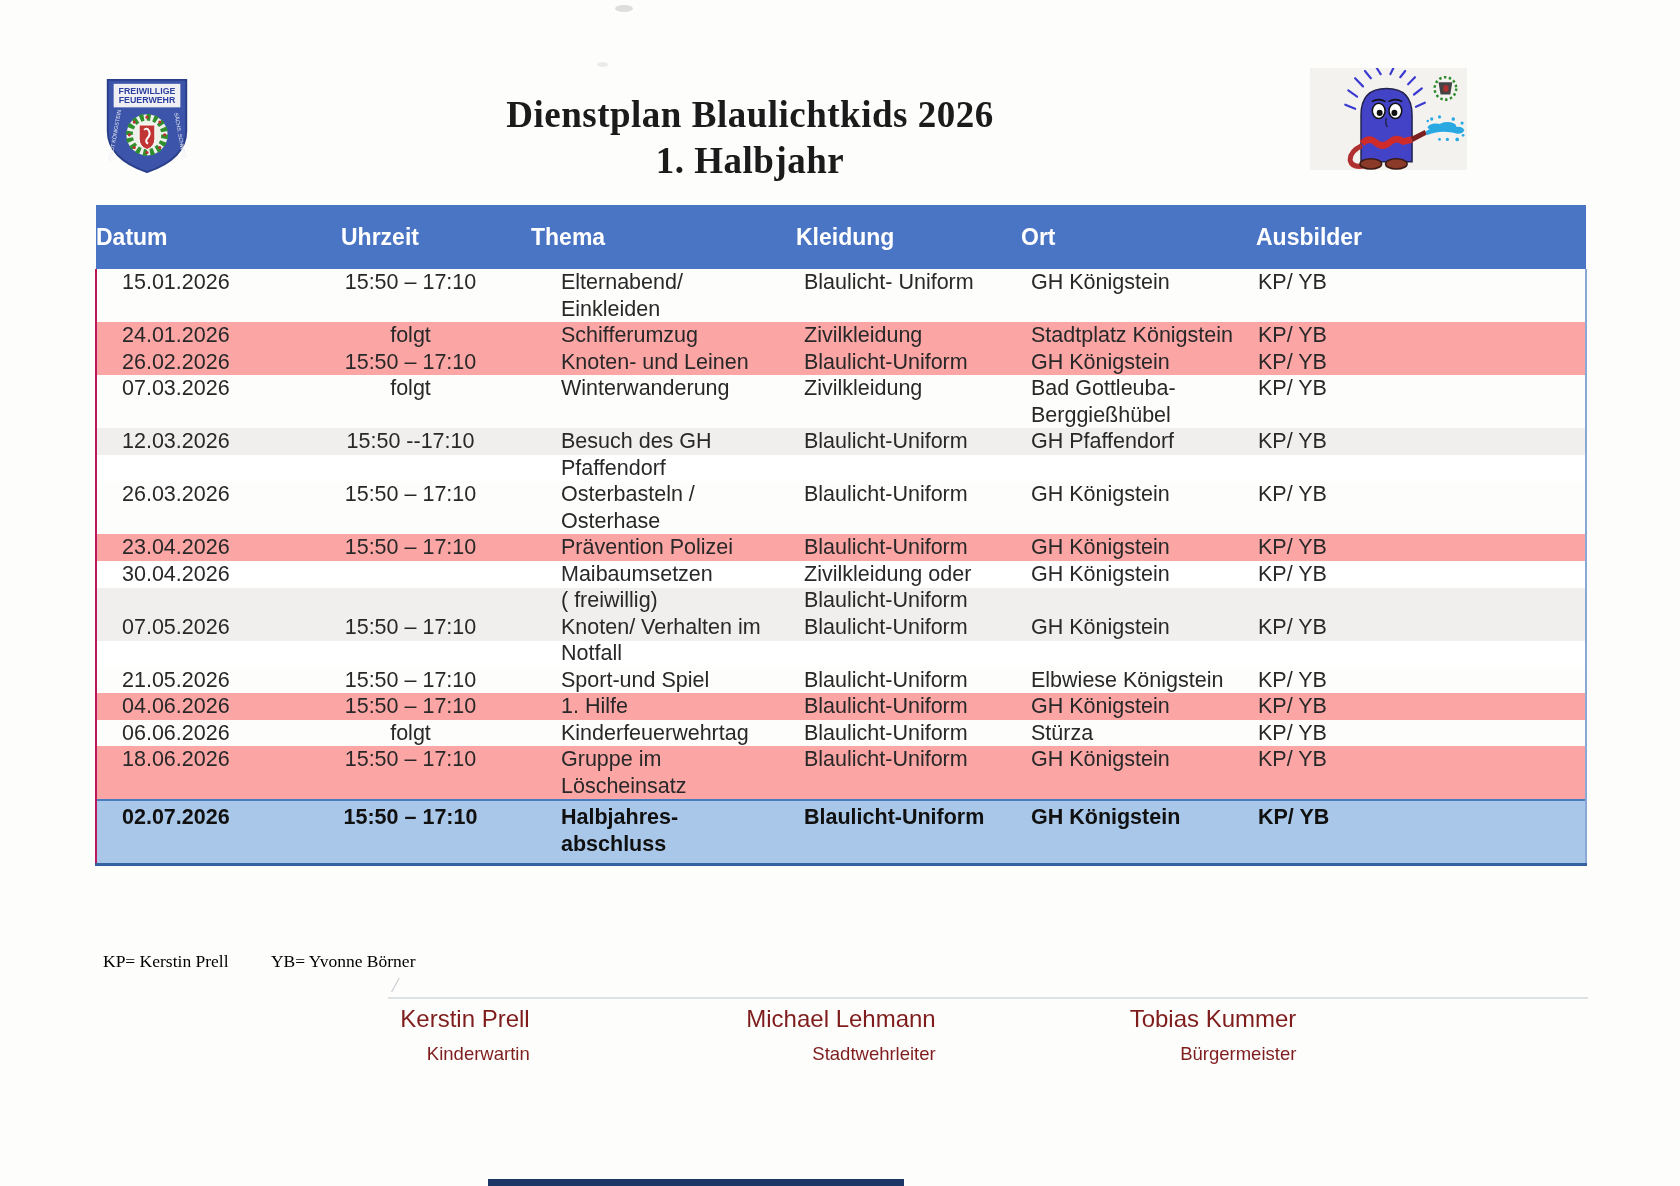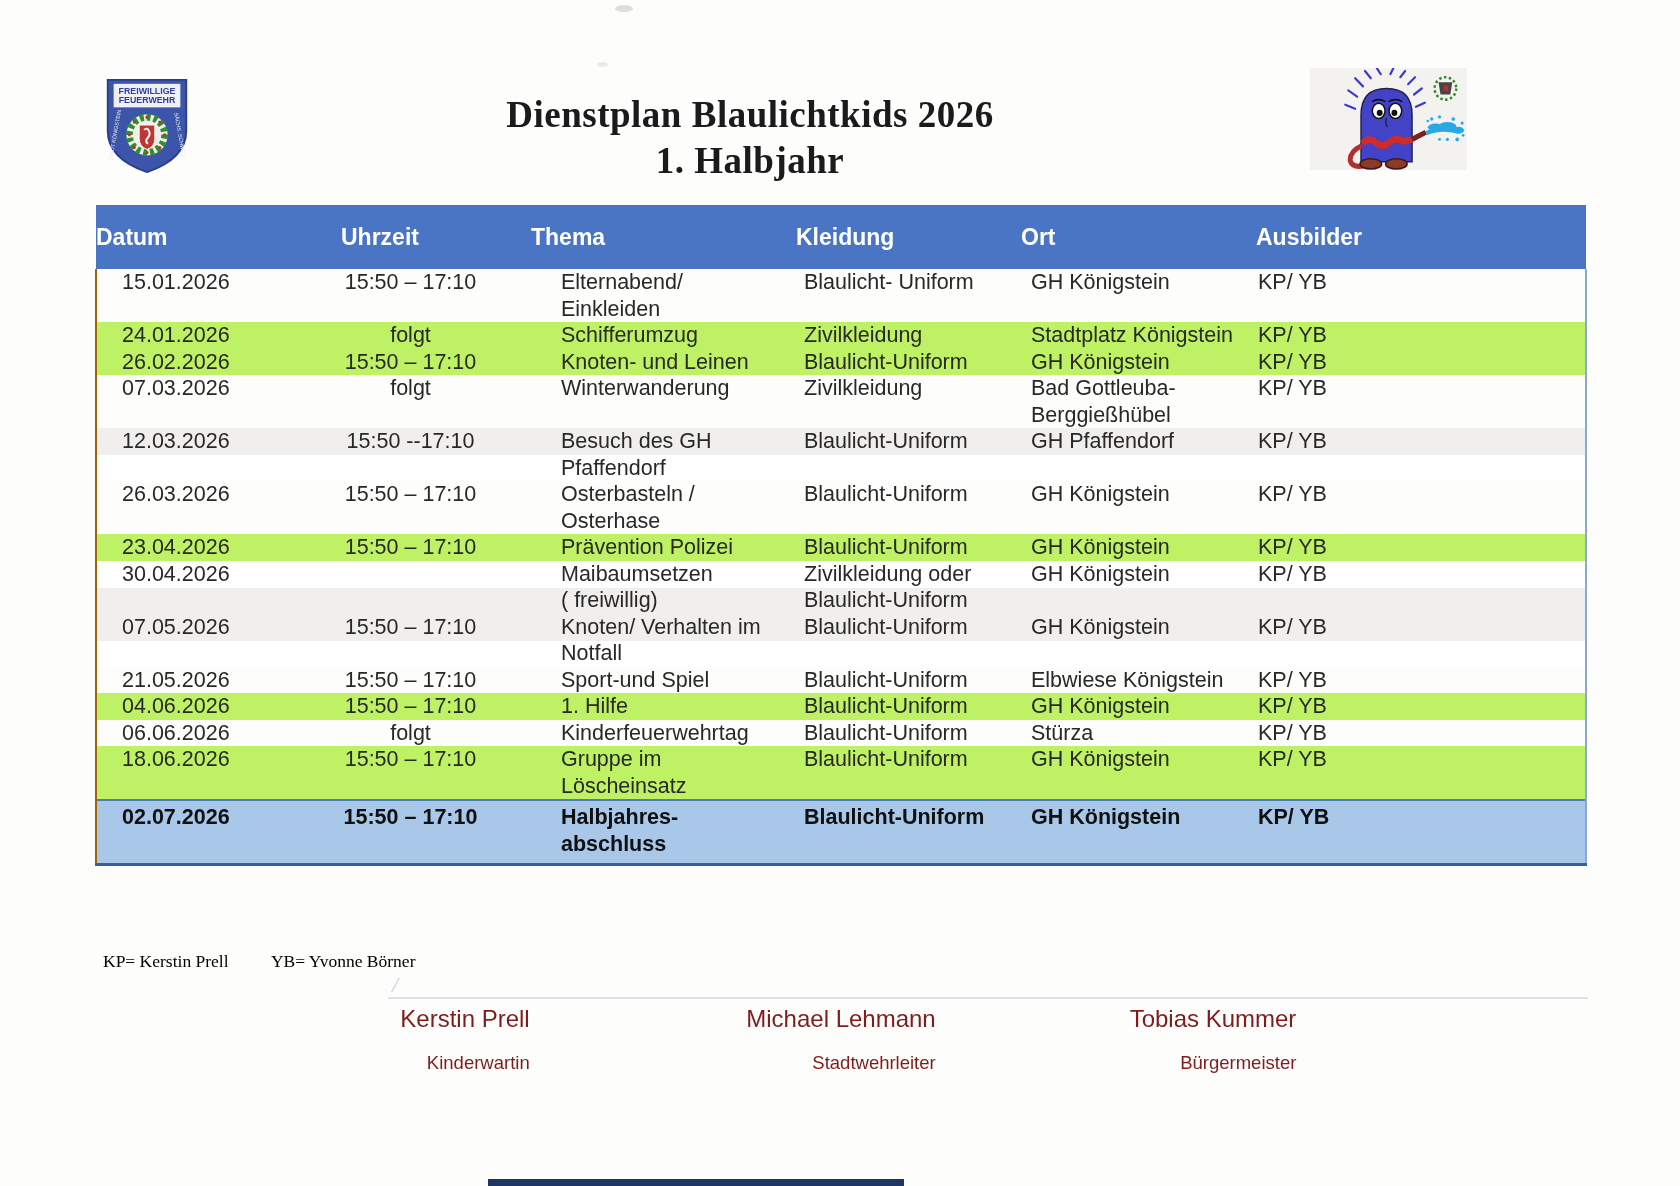--- a/index.html
+++ b/index.html
@@ -36,24 +36,24 @@
   
   .c-datum{padding-left:25px;}
   th.c-uhrzeit{padding-left:5px;}
   td.c-uhrzeit{text-align:center;padding-right:52px;}
   td.c-thema{padding-left:30px;}
   th.c-thema{padding-left:53px;}
   .c-kleidung{padding-left:8px;margin-top:24px;}
   .c-ort{padding-left:10px;}
   .c-ausbilder{padding-left:2px;}
   
-  .schedule tbody td.c-datum{border-left:2px solid #a16207;}
+  .schedule tbody td.c-datum{border-left:2px solid #be185d;}
   .schedule tbody td.c-ausbilder{border-right:2px solid #8aa8d6;}
   
-  tr.shade-gray{background:#bef264;}
+  tr.shade-gray{background:#fca5a5;}
   tr.shade-gray-top{background:linear-gradient(to bottom,#f0efed 0 27px,#ffffff 27px);}
   tr.shade-gray-bottom{background:linear-gradient(to bottom,#ffffff 0 27px,#f0efed 27px);}
   tr.shade-highlight{background:#a9c7e8;padding-left:20px;}
   tr.shade-highlight td{
     border-top:2px solid #4a7dc0;border-bottom:3px solid #35619f;
     font-weight:bold;color:#101010;padding-top:3px;padding-bottom:6px;
   }
 
   .legend{
     position:absolute;left:103px;top:951px;
@@ -62,21 +62,21 @@
   .legend .legend-gap{margin-left:38px;}
 
   .sig-line{position:absolute;left:388px;top:997px;width:1200px;height:2px;background:#dde2e6;}
   .sig-mark{
     position:absolute;left:392px;top:972px;
     font-family:"Liberation Serif",serif;font-size:22px;color:#c9ccd2;font-style:italic;
   }
   .sig{position:absolute;top:1006px;transform:translateX(-50%);text-align:right;
        font-family:Liberation Sans, sans-serif;color:#7f1d1d;}
   .sig-name{font-size:24px;line-height:26px;}
-  .sig-role{font-size:18.5px;margin-top:20px;}
+  .sig-role{font-size:18.5px;margin-top:11px;}
 
   .speck-a{position:absolute;left:615px;top:5px;width:18px;height:7px;background:#c4c4c4;opacity:.55;border-radius:50%;}
   .speck-b{position:absolute;left:597px;top:62px;width:11px;height:5px;background:#d0d0cc;opacity:.4;border-radius:50%;}
   .bottom-bar{position:absolute;left:488px;top:1179px;width:416px;height:7px;background:#1c3766;}
 </style>
 </head>
 <body>
 
 <div>
 

